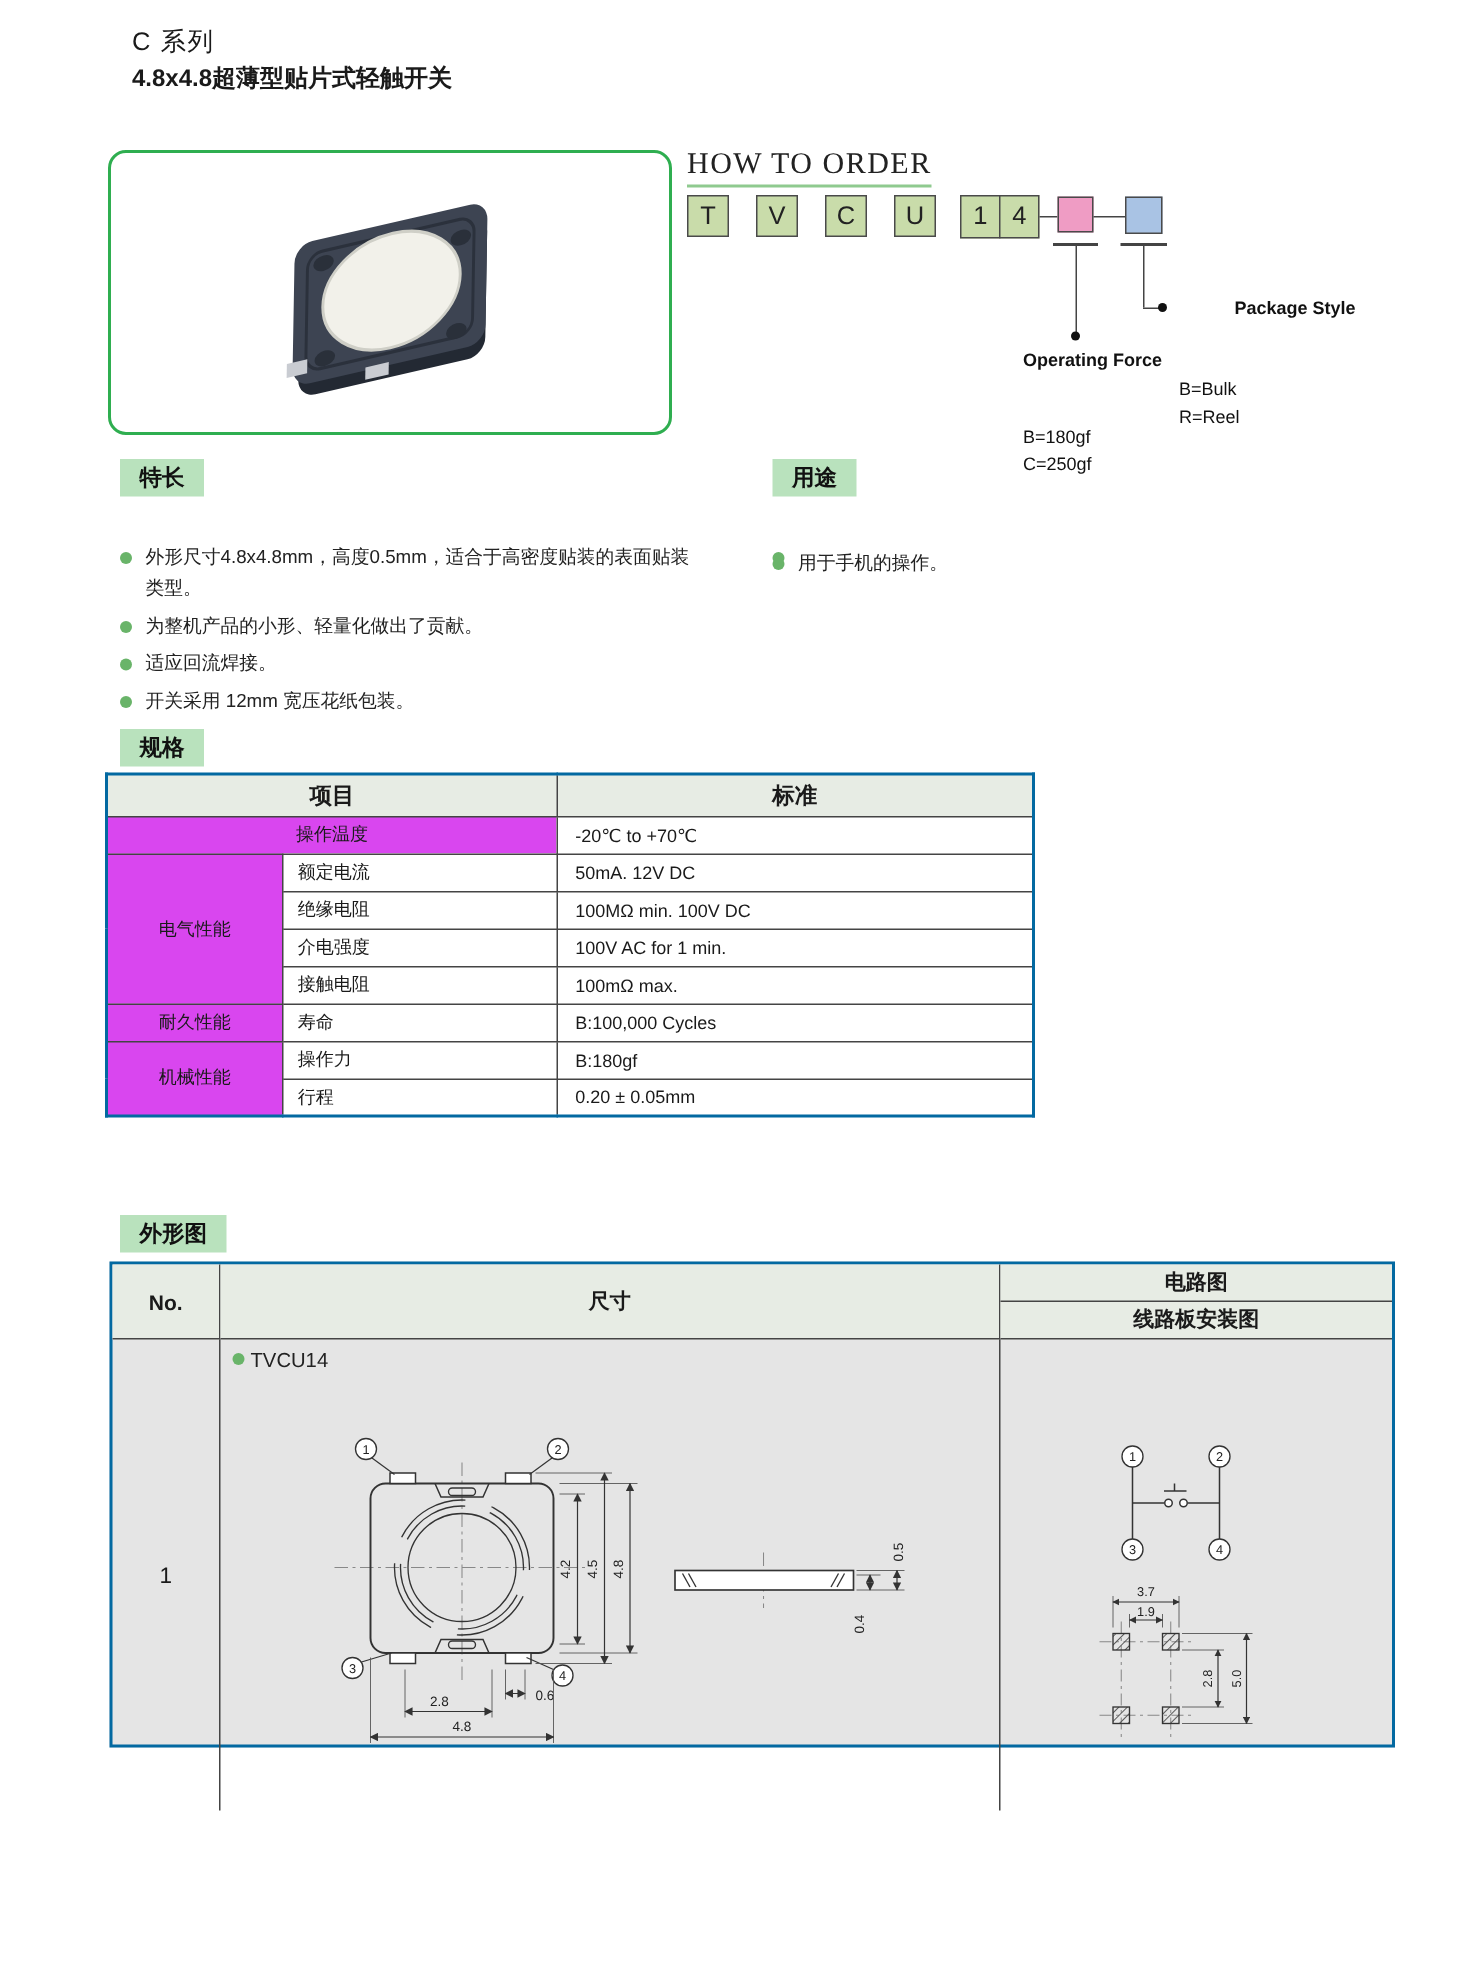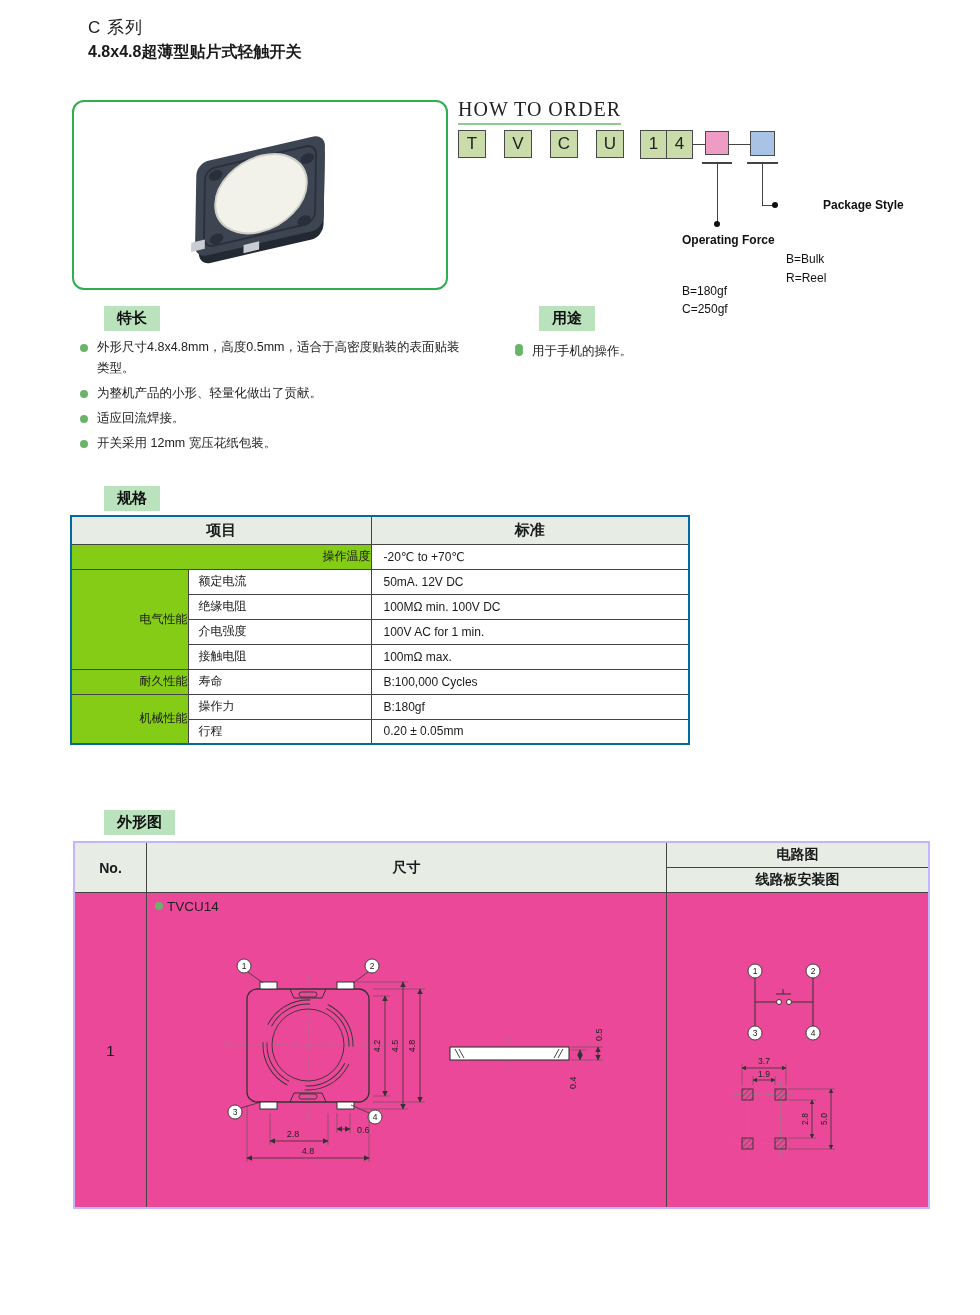--- a/index.html
+++ b/index.html
@@ -19,37 +19,37 @@
   .code-box.digit { width:27px; height:29px; }
   .color-box { position:absolute; top:131px; border:1px solid #4a4a4a; }
   .hline { position:absolute; border-top:1px solid #444; }
   .vline { position:absolute; border-left:1px solid #444; }
   .tbar  { position:absolute; border-top:2px solid #444; }
   .dot   { position:absolute; width:6px; height:6px; border-radius:50%; background:#111; }
 
   .ann-label { position:absolute; font-size:12px; font-weight:bold; color:#111; }
   .ann-opt   { position:absolute; font-size:12px; color:#111;margin-top:32px; }
 
-  .sec-label { position:absolute; background:#b9e2bd; color:#111; font-size:15px; font-weight:bold; padding:3px 13px;margin-left:24px; }
-
-  .blist { position:absolute; list-style:none; }
+  .sec-label { position:absolute; background:#b9e2bd; color:#111; font-size:15px; font-weight:bold; padding:3px 13px; }
+
+  .blist { position:absolute; list-style:none;margin-top:24px; }
   .blist li { position:relative; padding-left:17px; font-size:12.5px; line-height:21px; margin-bottom:4px; color:#222; }
   .blist li .bdot { position:absolute; left:0; top:7px; width:8px; height:8px; border-radius:50%; background:#69b469; }
 
   table.spec { position:absolute; left:70px; top:515px; width:618px; border-collapse:collapse; border:2px solid #0369a1; table-layout:fixed; }
   table.spec th, table.spec td { border:1px solid #444; }
   table.spec tr { height:25px; }
   table.spec tr.head { height:28px; }
   table.spec th { background:#e7ece4; font-size:15px; font-weight:bold; text-align:center; }
   table.spec td { font-size:12px; }
-  table.spec td.g, table.spec td.c { text-align:right; background:#84cc16; }
+  table.spec td.g, table.spec td.c { text-align:center; background:#d946ef; }
   table.spec td.l { padding-left:10px; background:#fff; }
   table.spec td.v { padding-left:12px; background:#fff; }
 
-  .otable { left:73px; top:841px; width:857px; height:368px; border:2px solid #c4b5fd; background:#ec4899; }
+  .otable { left:73px; top:841px; width:857px; height:324px; border:2px solid #0369a1; background:#e5e5e5; }
   .ocell { position:absolute; }
   .ohead { background:#e7ece4; font-size:14px; font-weight:bold; display:flex; align-items:center; justify-content:center; }
   .b-r { border-right:1px solid #444; } .b-b { border-bottom:1px solid #444; }
   .no-body { display:flex; align-items:center; justify-content:center; font-size:15px; }
 
   .model-line { position:absolute; left:78px; top:57px; font-size:13.5px; color:#222; }
   .model-line .mdot { display:inline-block; width:8px; height:8px; border-radius:50%; background:#69b469; margin-right:4px; vertical-align:1px; }
 
   svg text { font-family:"Liberation Sans","DejaVu Sans",sans-serif; fill:#222; }
 </style>

